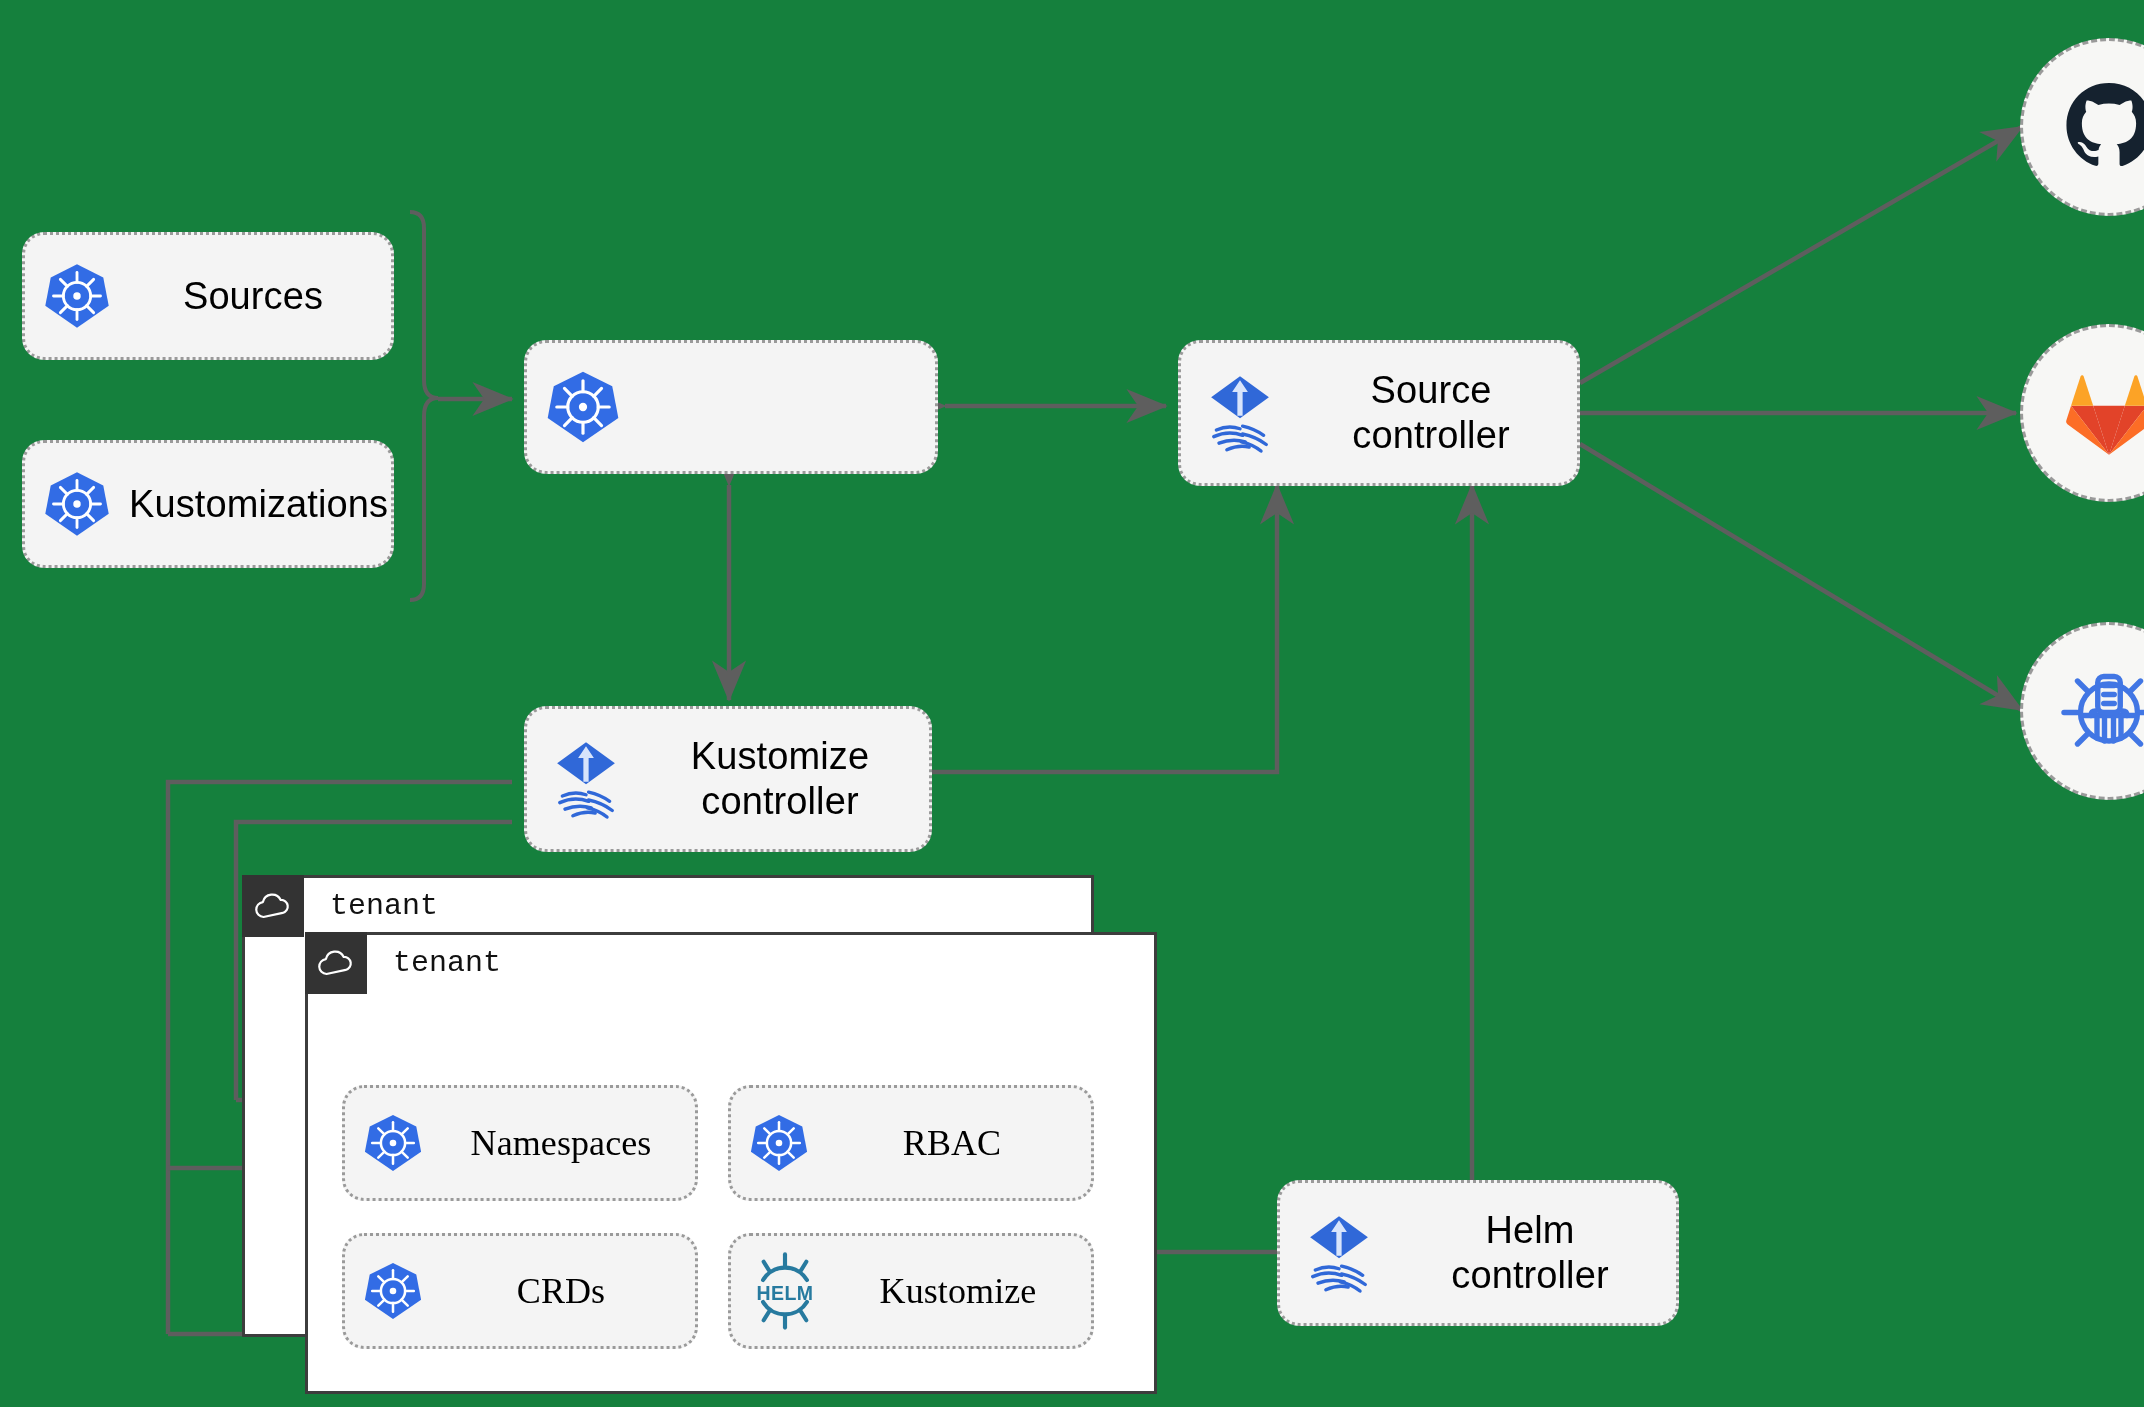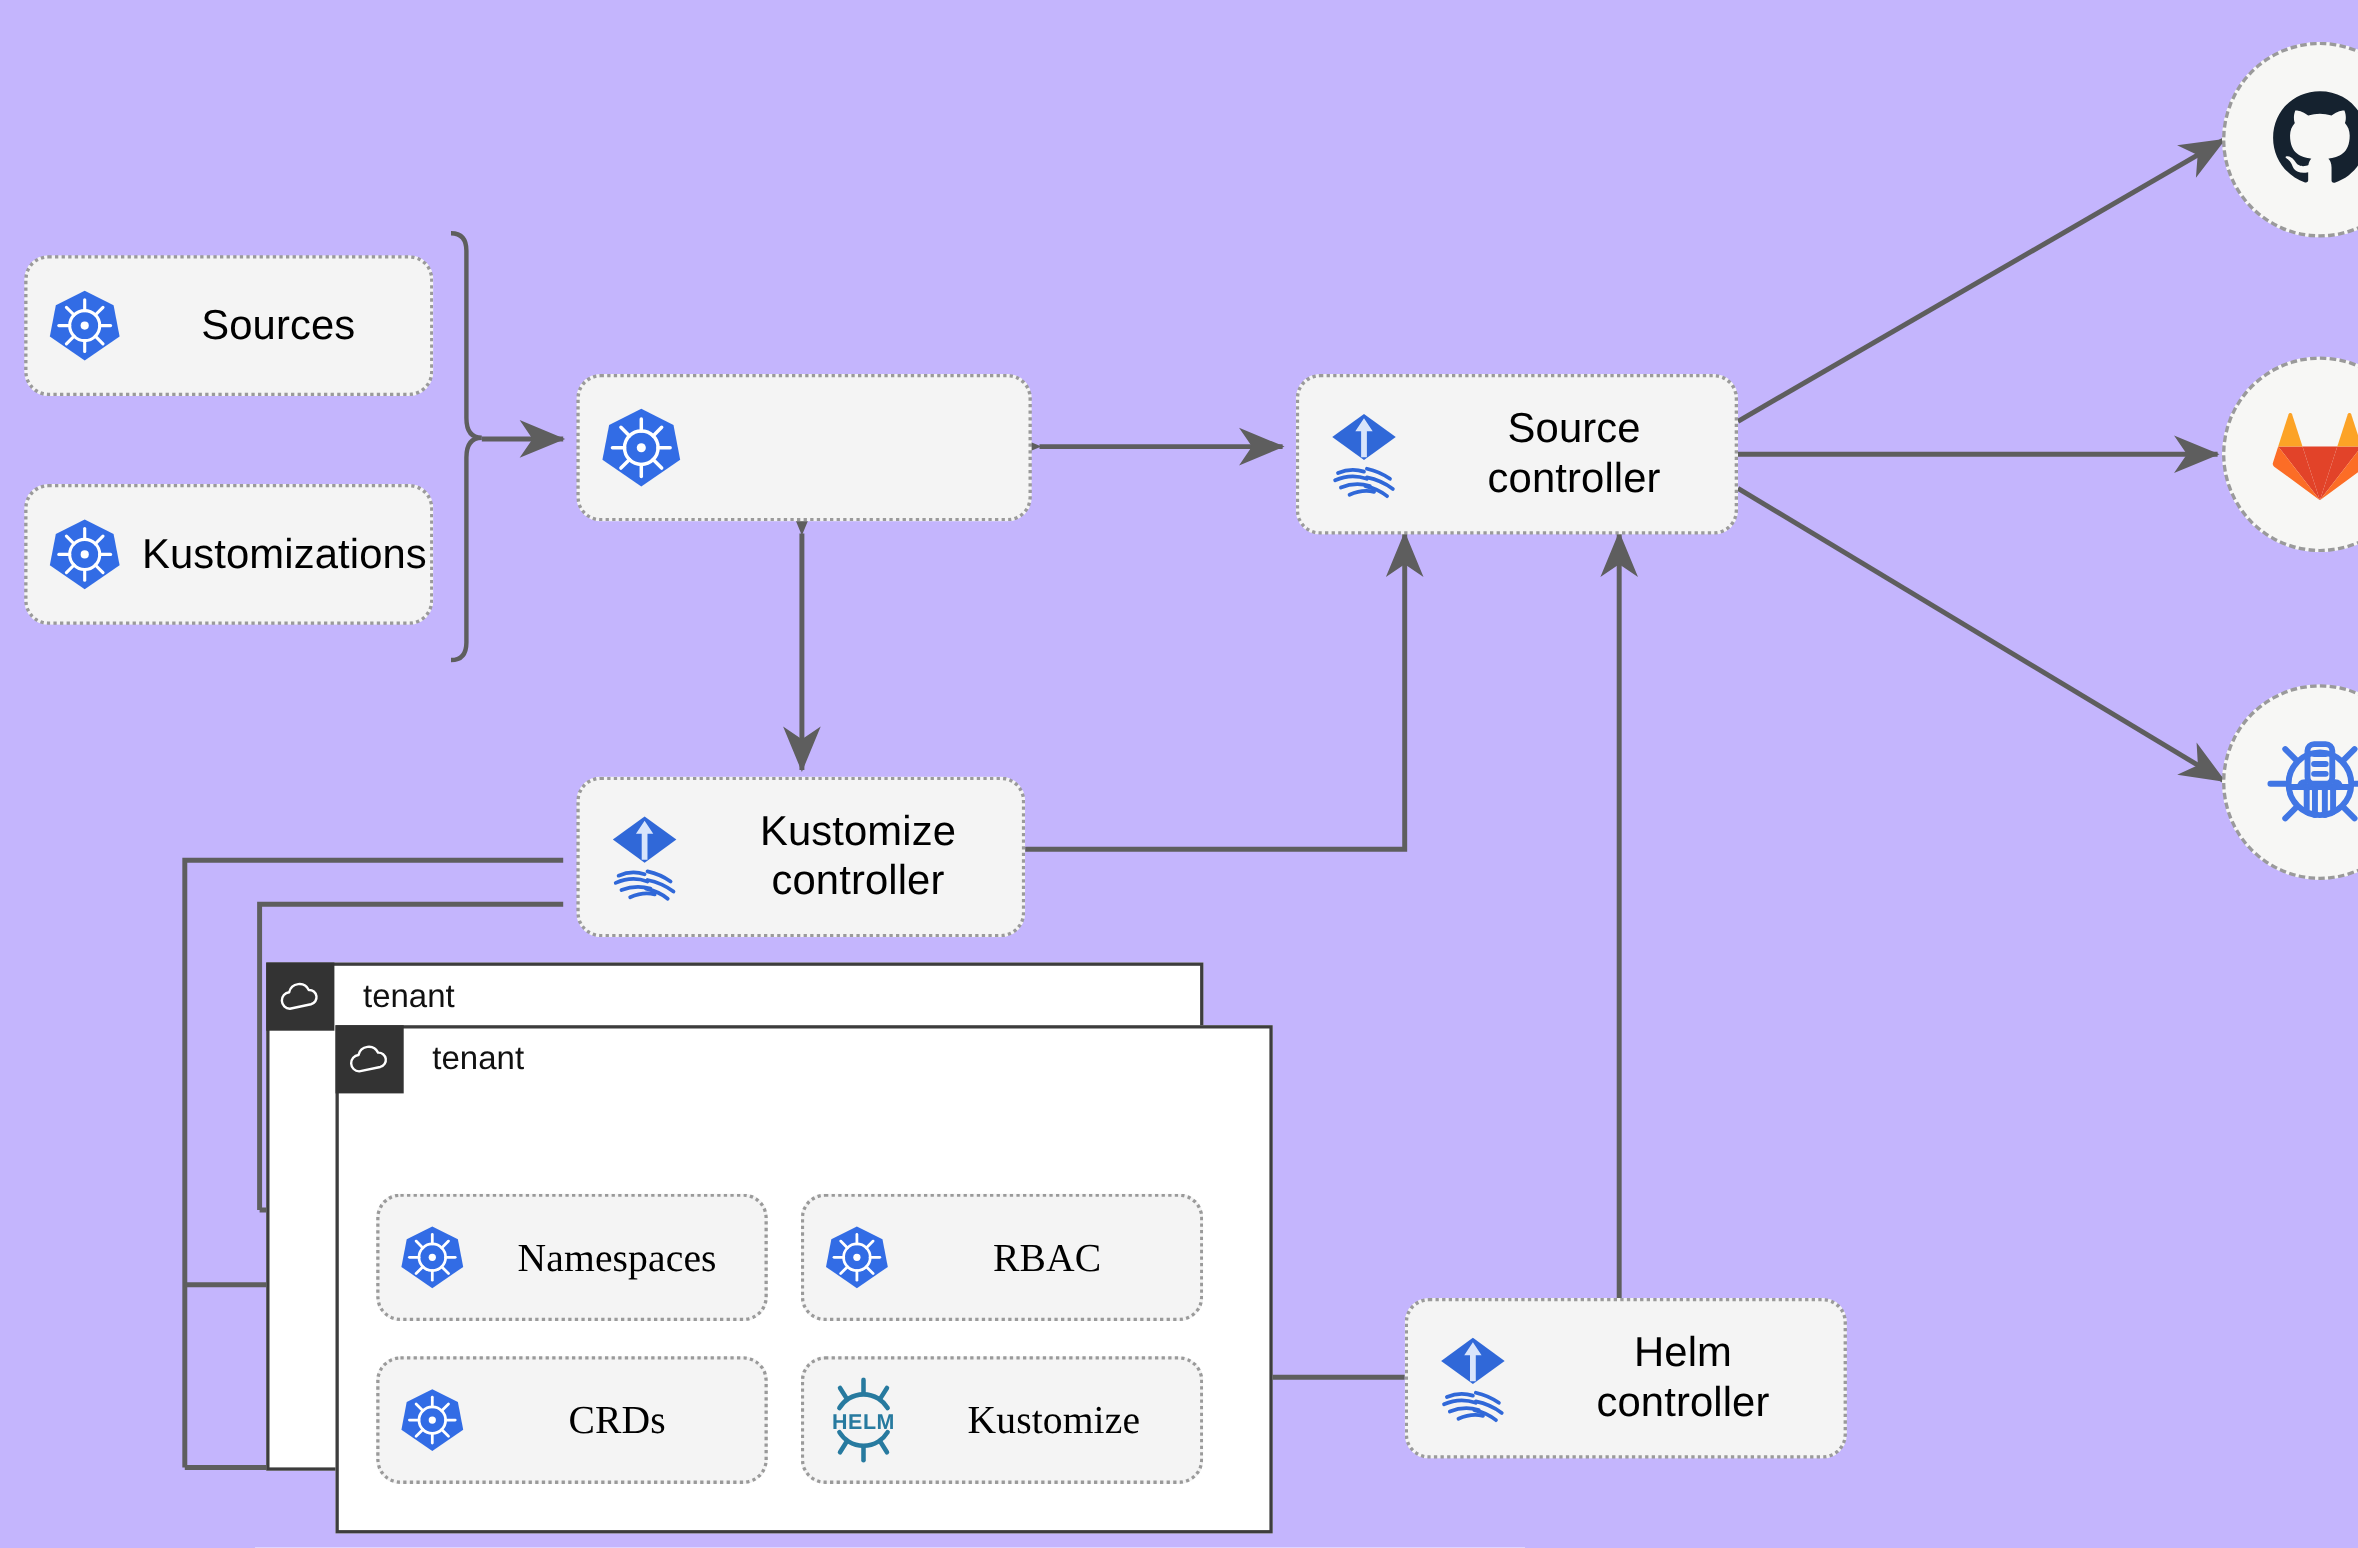--- a/index.html
+++ b/index.html
@@ -1,17 +1,17 @@
 <!DOCTYPE html>
 <html><head>
 <meta charset="utf-8">
 <style>
   html,body{margin:0;padding:0;background:#ffffff;}
   body{font-family:"Liberation Sans","DejaVu Sans",sans-serif;}
-  #canvas{position:relative;width:2144px;height:1407px;background:#c4b5fd;overflow:hidden;}
+  #canvas{position:relative;width:2144px;height:1407px;background:#15803d;overflow:hidden;}
 
   
   .node{
     position:absolute;
     background:#f4f4f4;
     border:3px dotted #9a9a9a;
     border-radius:22px;
     display:flex;align-items:center;
     box-sizing:border-box;
   }
@@ -28,21 +28,21 @@
     position:absolute;width:178px;height:178px;border-radius:50%;
     background:#f7f7f5;border:3px dashed #9a9a9a;
     display:flex;align-items:center;justify-content:center;box-sizing:border-box;
   }
 
   
   .tenant{
     position:absolute;background:#ffffff;border:3px solid #3d3d3d;box-sizing:border-box;
   }
   .tenant .tab{
-    position:absolute;top:-3px;left:-3px;height:62px;display:flex;align-items:center;
+    position:absolute;top:-3px;left:-3px;height:62px;display:flex;align-items:center;font-family:Liberation Mono, monospace;
   }
   .tenant .tab .sq{
     width:62px;height:62px;background:#333333;display:flex;align-items:center;justify-content:center;
   }
   .tenant .tab .tname{
     font-size:30px;color:#111;padding-left:26px;line-height:62px;
   }
 
   
   #wires{position:absolute;inset:0;width:2144px;height:1407px;pointer-events:none;}

